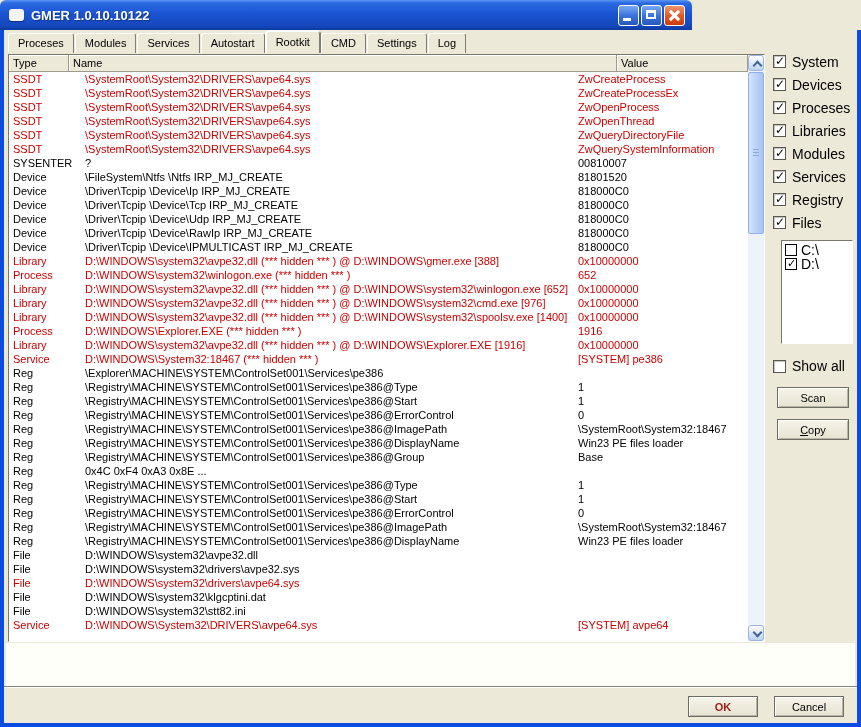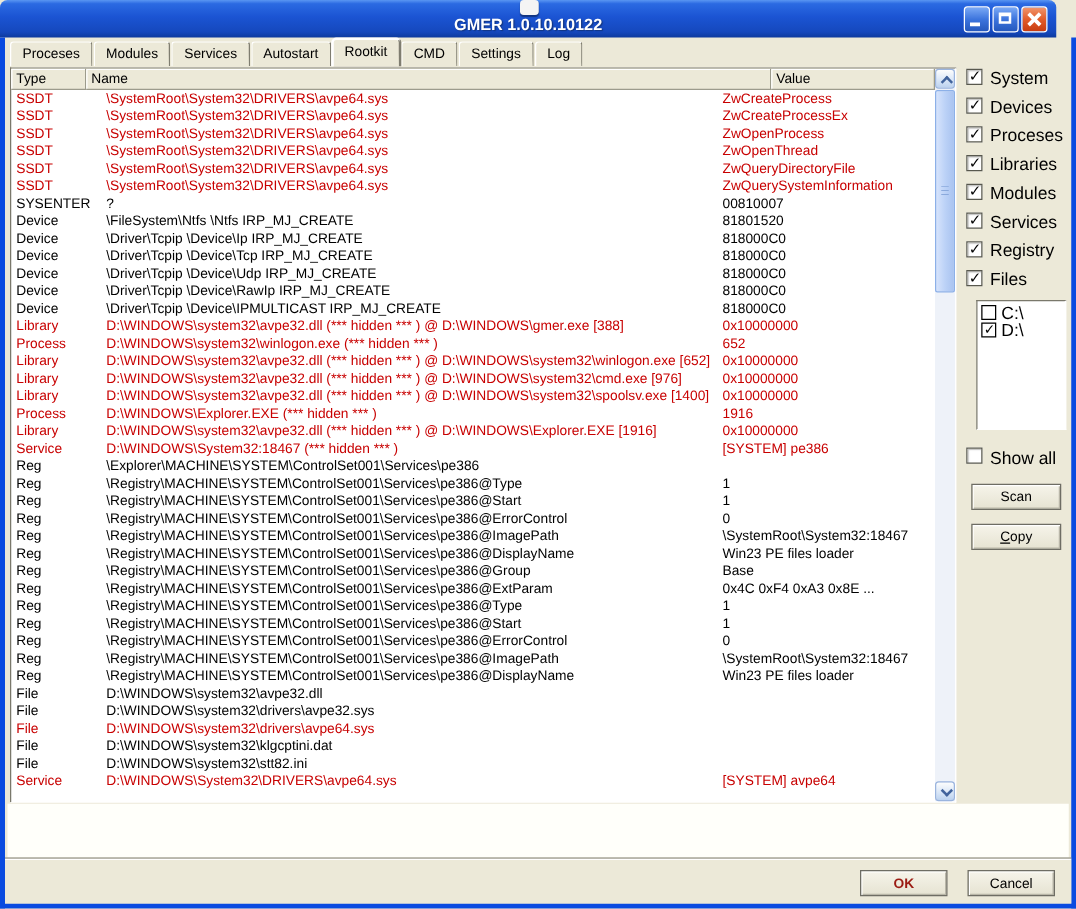--- a/index.html
+++ b/index.html
@@ -1,21 +1,21 @@
 <!DOCTYPE html>
 <html><head>
 <meta charset="utf-8">
 <style>
   html,body{margin:0;padding:0;background:#d8d4c8;}
   #app{position:relative;width:861px;height:727px;overflow:hidden;
        font-family:"Liberation Sans",sans-serif;background:#ece9d8;}
   
-  .titlebar{position:absolute;left:0;top:0;width:845px;height:30px;
+  .titlebar{position:absolute;left:0;top:0;width:692px;height:30px;
     background:linear-gradient(180deg,#5a96f2 0%,#2b6ae2 10%,#1b54d3 45%,#1548bd 85%,#0d3a9e 100%);
-    border-radius:6px 6px 0 0;display:flex;align-items:center;flex-direction:column;}
+    border-radius:6px 6px 0 0;display:flex;align-items:center;}
   .app-icon{width:15px;height:12px;background:#f4f4f4;border-radius:3px;margin:0 7px 0 9px;
     box-shadow:0 1px 1px rgba(0,0,0,.4);}
   .title{color:#fff;font-weight:bold;font-size:13px;text-shadow:1px 1px 1px #12347e;}
   .tb-btns{position:absolute;right:7px;top:5px;display:flex;gap:2px;}
   .tbb{width:21px;height:21px;border:1px solid #fff;border-radius:3px;box-sizing:border-box;
     background:linear-gradient(180deg,#7aa9f5 0%,#3c74dd 50%,#2558bd 100%);position:relative;}
   .tbb.close{background:linear-gradient(180deg,#f0956c 0%,#e25c2a 50%,#c83c10 100%);}
   .tbb.min i{position:absolute;left:4px;bottom:4px;width:8px;height:3px;background:#fff;}
   .tbb.max i{position:absolute;left:4px;top:4px;width:10px;height:9px;border:2px solid #fff;border-top-width:3px;box-sizing:border-box;}
   .tbb.close i{position:absolute;left:4px;top:4px;width:11px;height:11px;}
@@ -63,21 +63,21 @@
     box-shadow:inset 1px 1px 1px rgba(0,0,0,.25);position:relative;flex:none;margin-left:3px;}
   .cb.checked::after{content:"✓";position:absolute;left:1px;top:-2px;font-size:12px;font-weight:bold;
     color:#000;font-family:"DejaVu Sans",sans-serif;}
   .cb-label{font-size:14px;margin-left:6px;white-space:nowrap;}
   .drivebox{position:absolute;left:11px;top:210px;width:72px;height:104px;background:#fff;box-sizing:border-box;
     border:1px solid;border-color:#7a786b #fff #fff #7a786b;padding:2px 0 0 2px;}
   .drive-item{height:14px;display:flex;align-items:center;}
   .drive-item .cb{width:12px;height:12px;border:1px solid #000;margin-left:1px;box-shadow:none;}
   .drive-item .cb.checked::after{font-size:11px;top:-2px;left:1px;}
   .drive-item .cb-label{margin-left:4px;}
-  .showall{position:absolute;left:0;top:328px;display:flex;}
+  .showall{position:absolute;left:0;top:328px;display:flex;align-items:center;}
   .btn{font-family:"Liberation Sans",sans-serif;font-size:11px;color:#000;
     background:linear-gradient(180deg,#f6f4ea,#e6e3d2);border:1px solid #6e6d64;
     box-shadow:inset 1px 1px 0 #fff, inset -1px -1px 0 #b9b6a8;}
   .btn.scan{position:absolute;left:7px;top:357px;width:72px;height:21px;}
   .btn.copy{position:absolute;left:7px;top:389px;width:72px;height:21px;}
   
   .white-strip{position:absolute;left:6px;top:643px;width:849px;height:43px;background:#fffffa;}
   .divider{position:absolute;left:4px;top:686px;width:853px;height:2px;
     border-top:1px solid #86857a;border-bottom:1px solid #fff;box-sizing:border-box;}
   .footer{position:absolute;left:4px;top:688px;width:853px;height:35px;background:#ece9d8;}
@@ -259,21 +259,20 @@
           <div class="c-name">\Registry\MACHINE\SYSTEM\ControlSet001\Services\pe386@DisplayName</div>
           <div class="c-value">Win23 PE files loader</div>
         </div>
         <div class="lv-row">
           <div class="c-type">Reg</div>
           <div class="c-name">\Registry\MACHINE\SYSTEM\ControlSet001\Services\pe386@Group</div>
           <div class="c-value">Base</div>
         </div>
         <div class="lv-row">
           <div class="c-type">Reg</div>
-          <div class="c-name">\Registry\MACHINE\SYSTEM\ControlSet001\Services\pe386@ExtParam</div>
           <div class="c-value">0x4C 0xF4 0xA3 0x8E ...</div>
         </div>
         <div class="lv-row">
           <div class="c-type">Reg</div>
           <div class="c-name">\Registry\MACHINE\SYSTEM\ControlSet001\Services\pe386@Type</div>
           <div class="c-value">1</div>
         </div>
         <div class="lv-row">
           <div class="c-type">Reg</div>
           <div class="c-name">\Registry\MACHINE\SYSTEM\ControlSet001\Services\pe386@Start</div>

